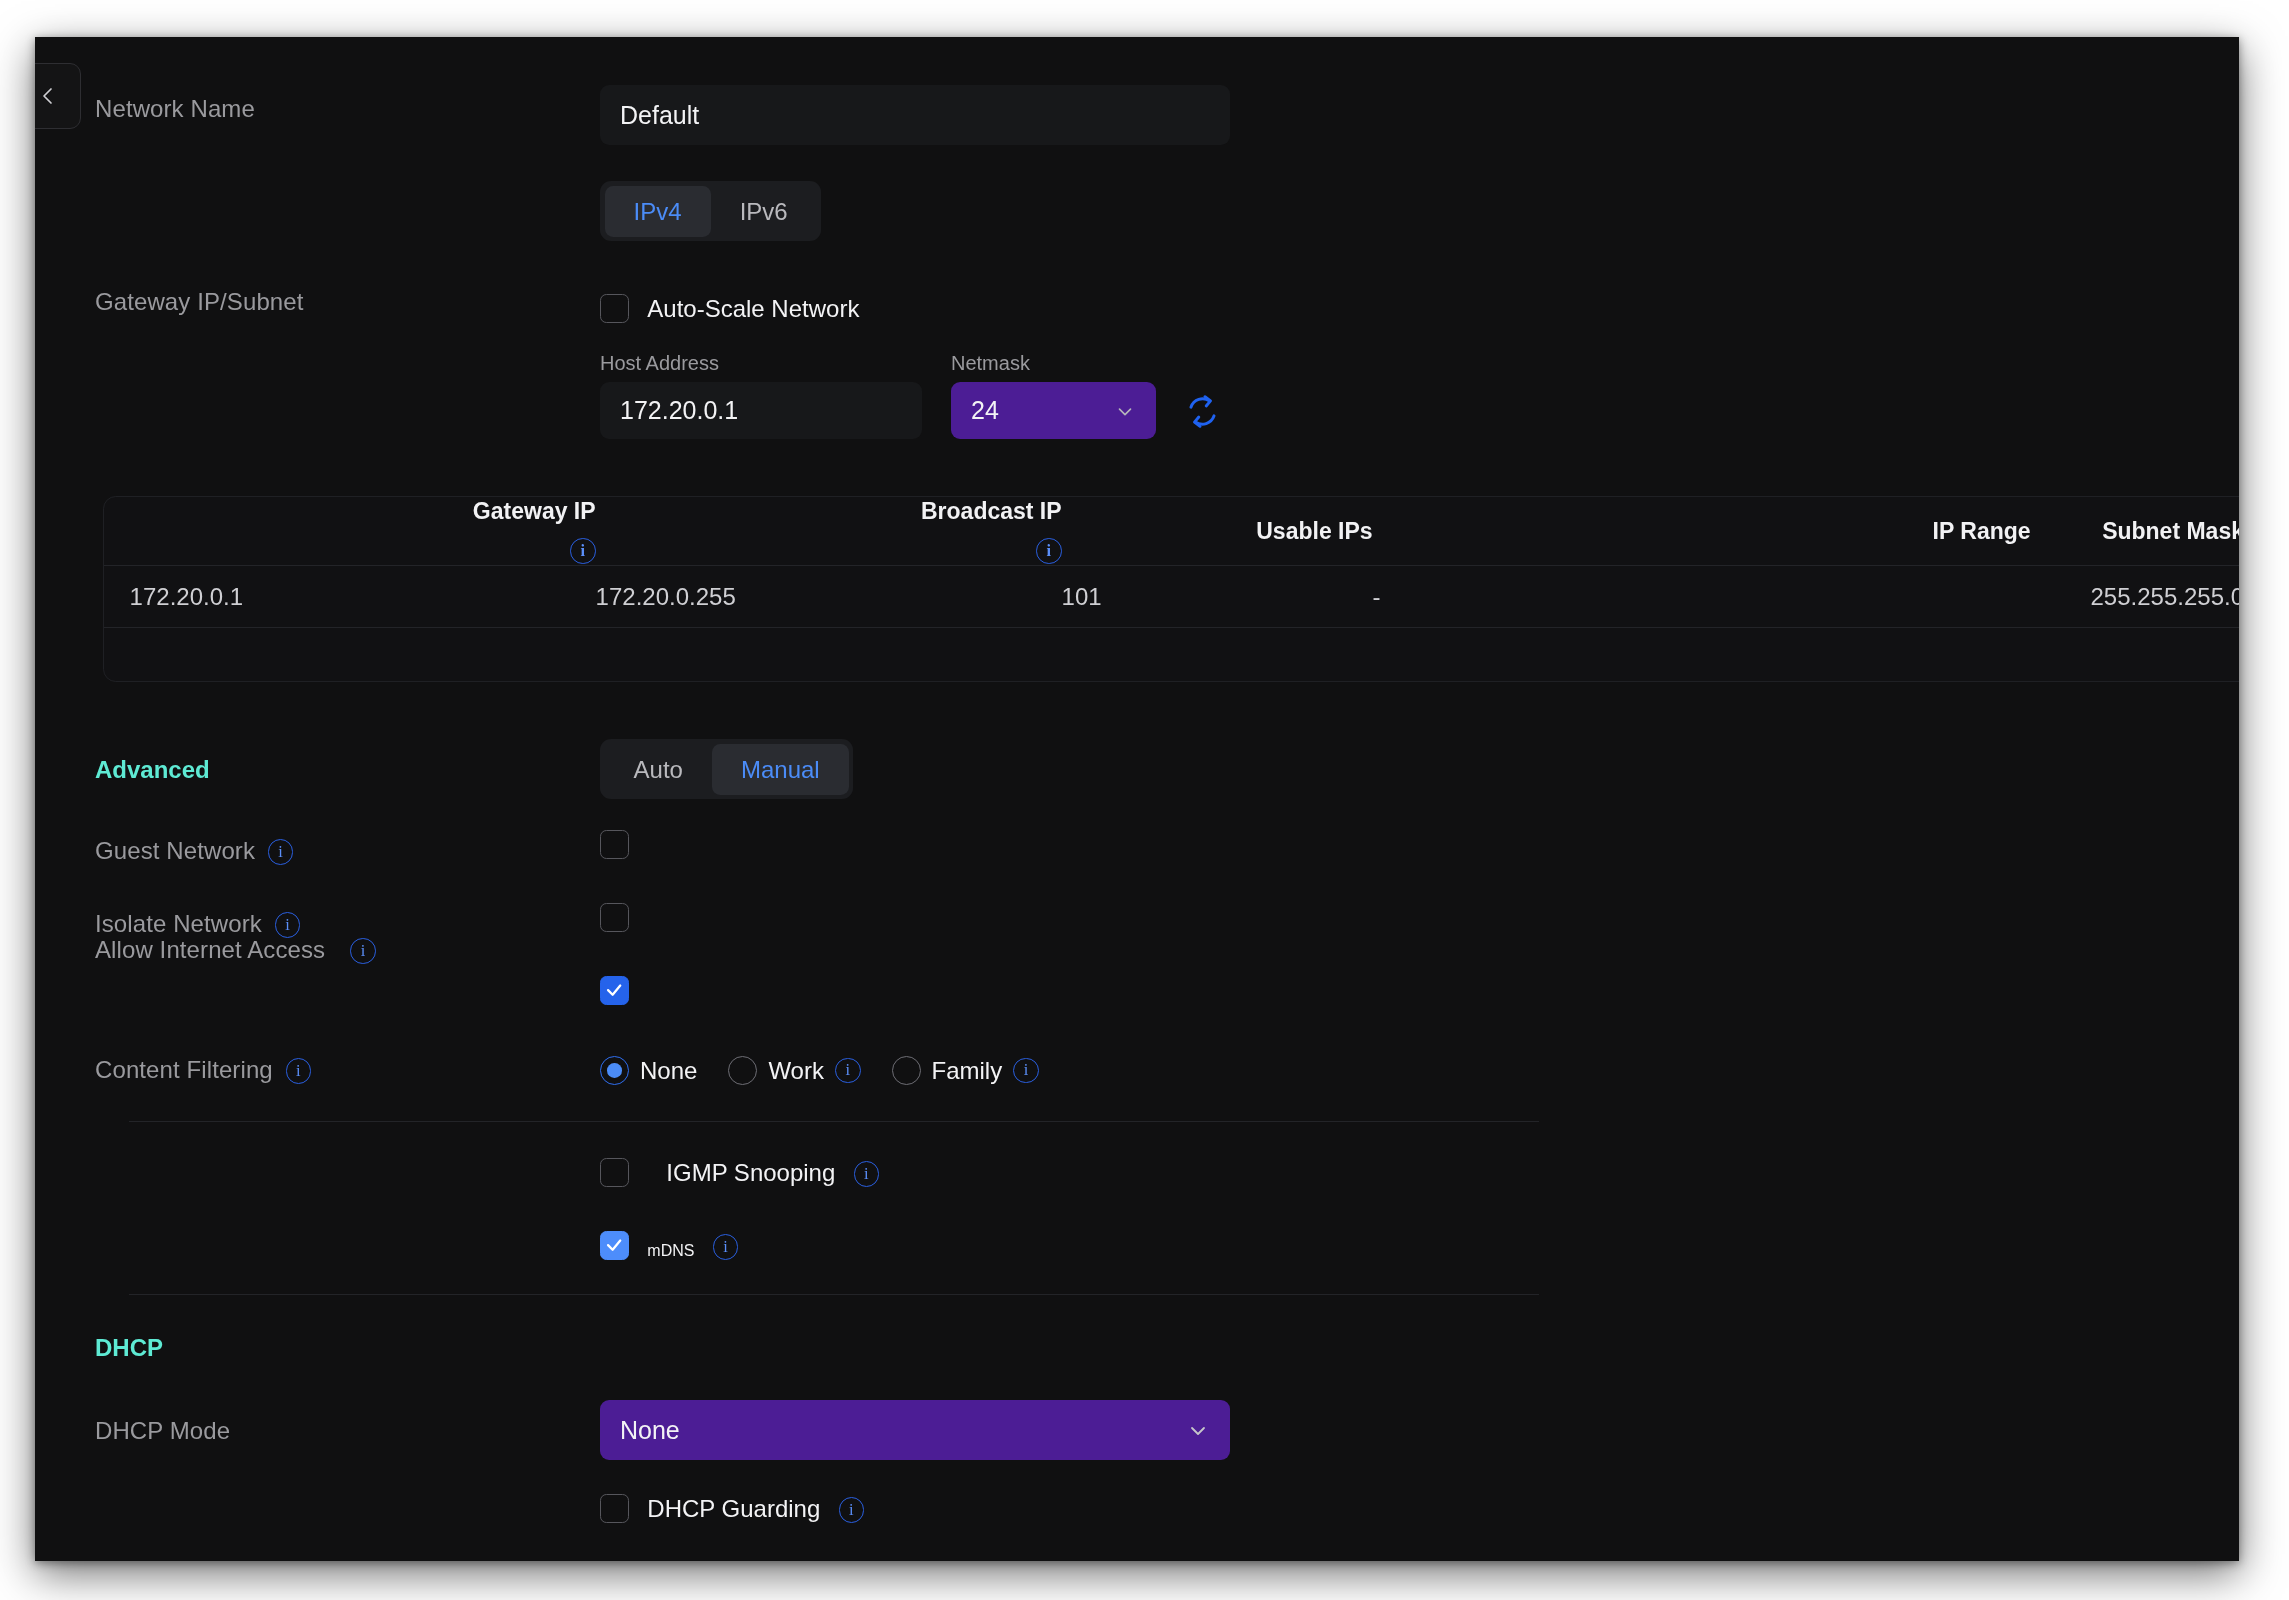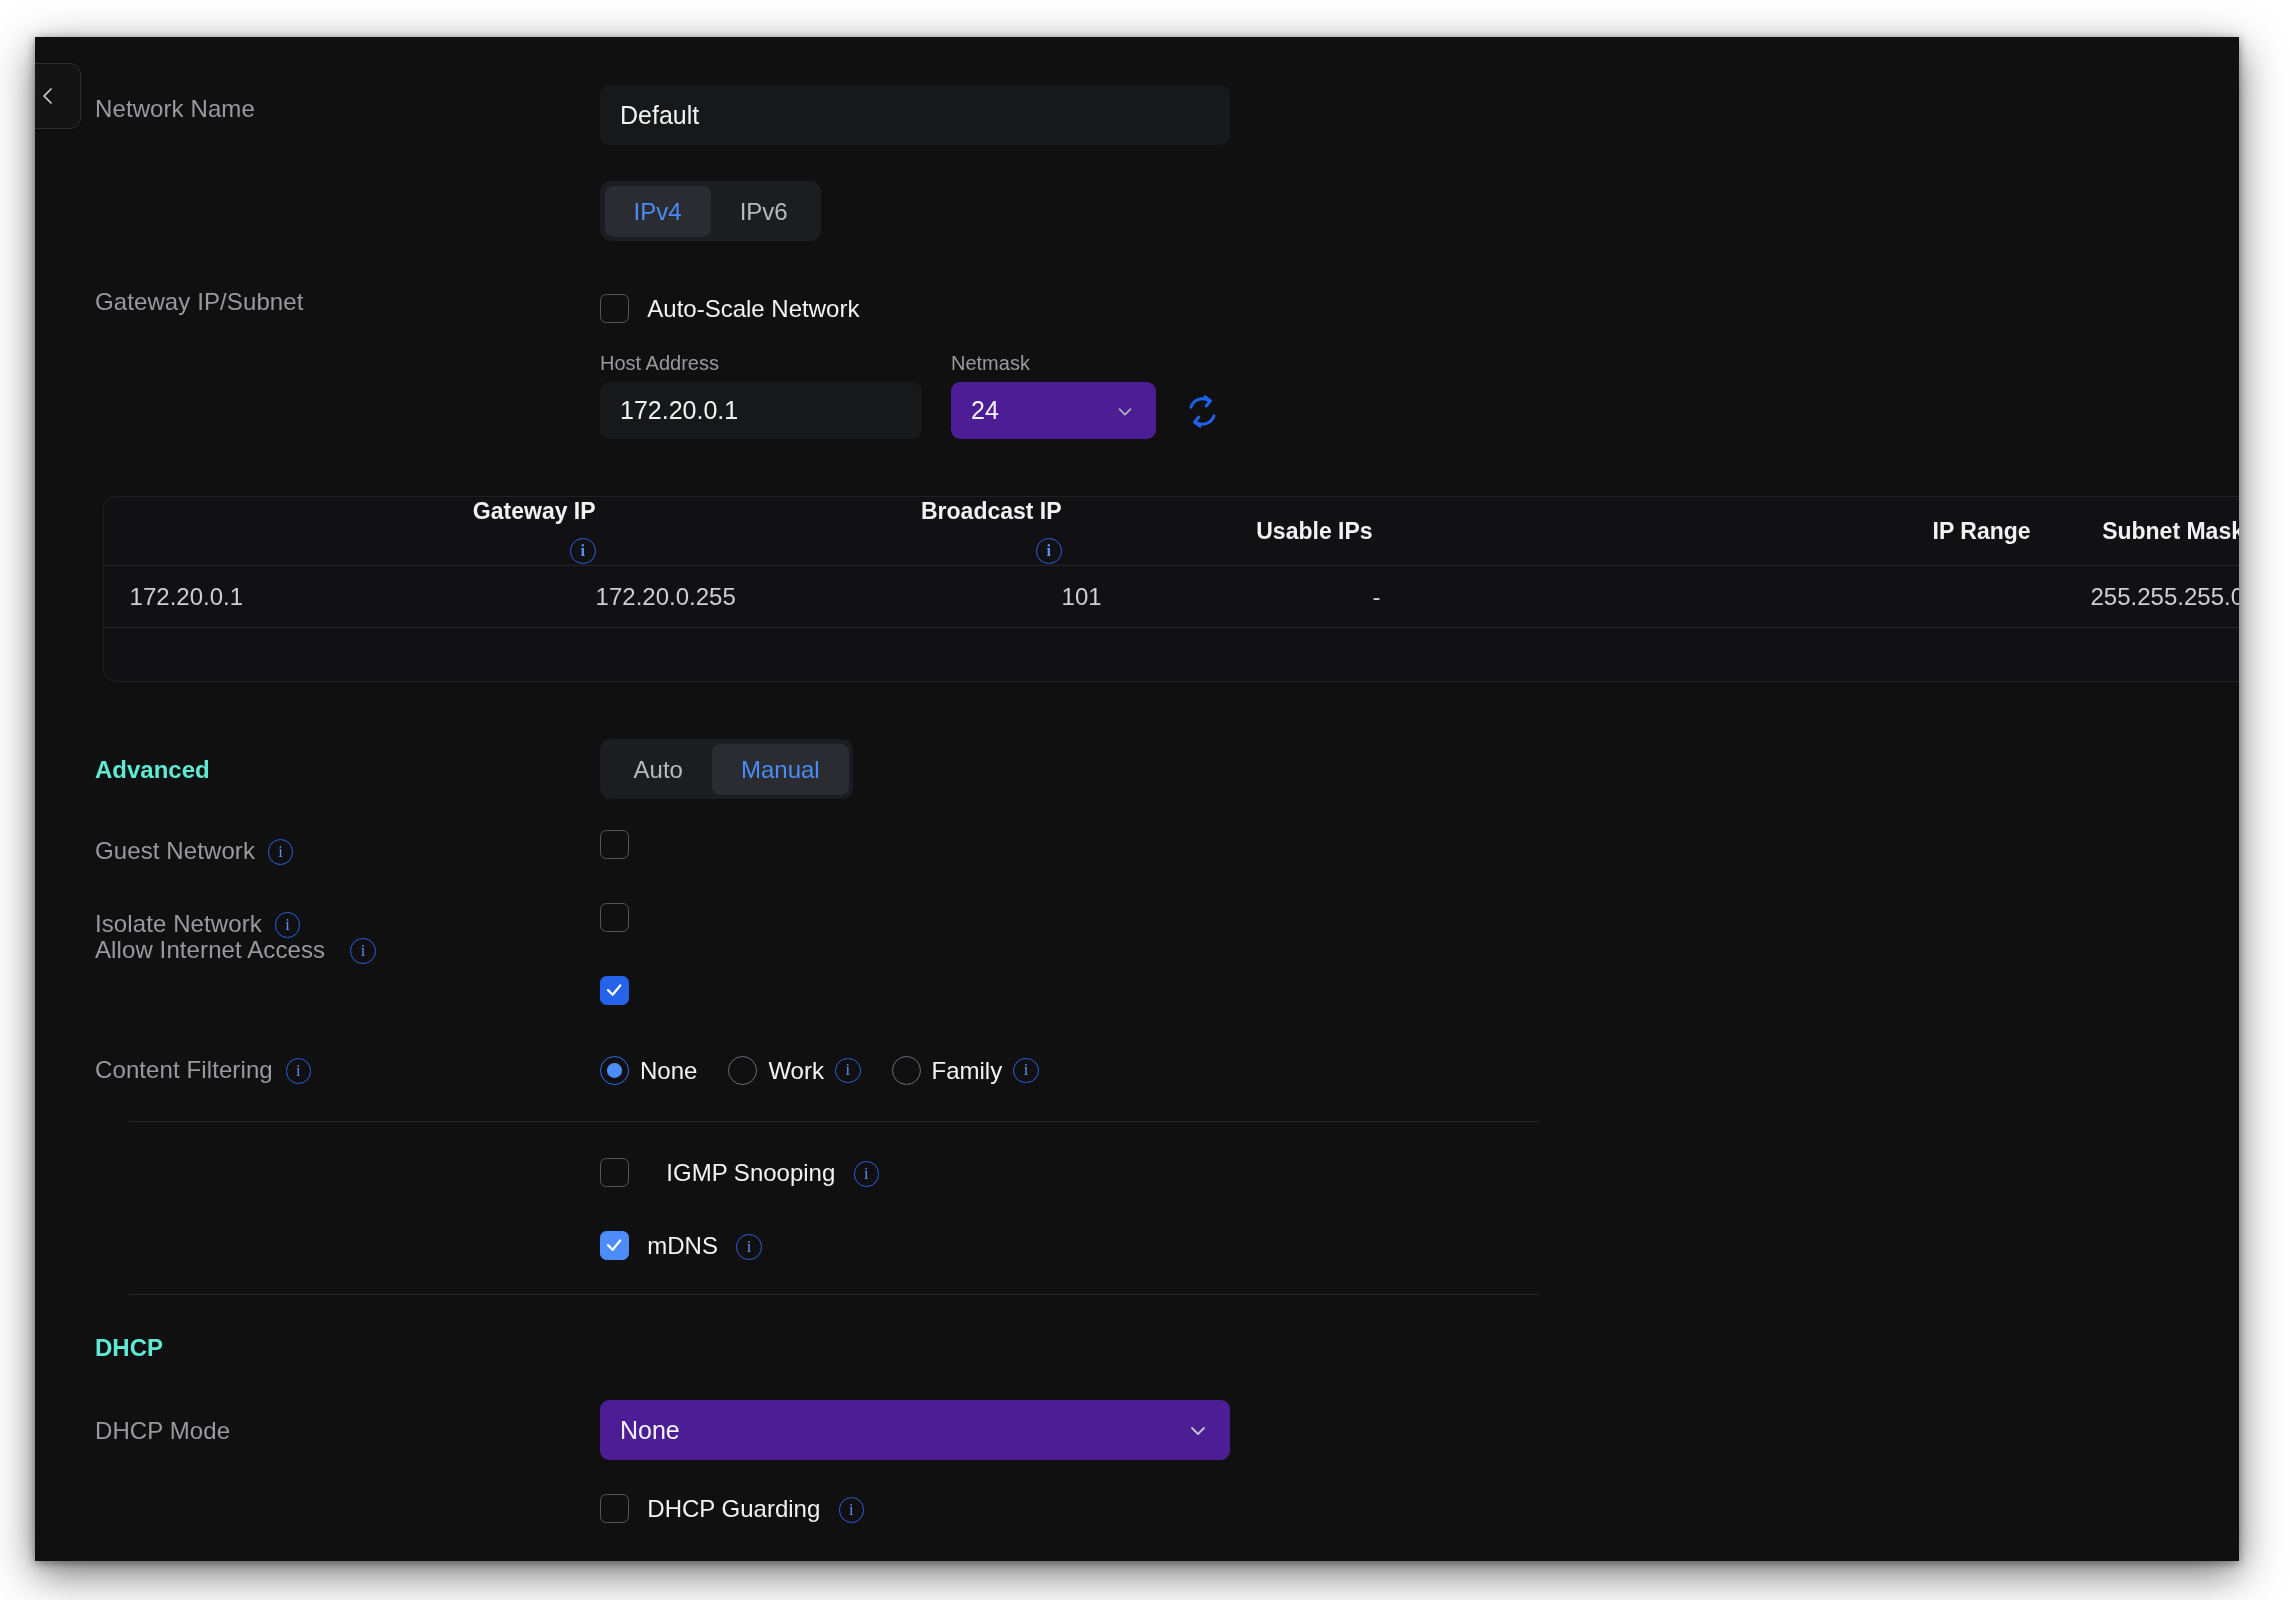--- a/index.html
+++ b/index.html
@@ -268,21 +268,21 @@
       <span class="val-white" style="font-size:24px;margin-left:19px;">IGMP Snooping</span>
       <span class="info">i</span>
     </div>
 
     <div class="row" style="left:565px; top:1194px; gap:18.3px;">
       <span class="cbox checked light">
         <svg class="tick" width="18.3" height="18.3" viewBox="0 0 24 24" fill="none" stroke="#ffffff" stroke-width="3" stroke-linecap="round" stroke-linejoin="round">
           <polyline points="4 12 10 18 20 6"></polyline>
         </svg>
       </span>
-      <span class="val-white" style="font-size:24px;">mDNS</span>
+      <span class="val-white" style="font-size:16px;">mDNS</span>
       <span class="info">i</span>
     </div>
 
     <div class="divider" style="left:94px; top:1257px; width:1410px;"></div>
 
     <div class="left-label lbl-strong" style="top:1297px;">DHCP</div>
 
     <div class="left-label lbl" style="top:1380px;">DHCP Mode</div>
     <div class="select" style="position:absolute; left:565px; top:1363px; width:630px; height:60px;">
       <span>None</span>

